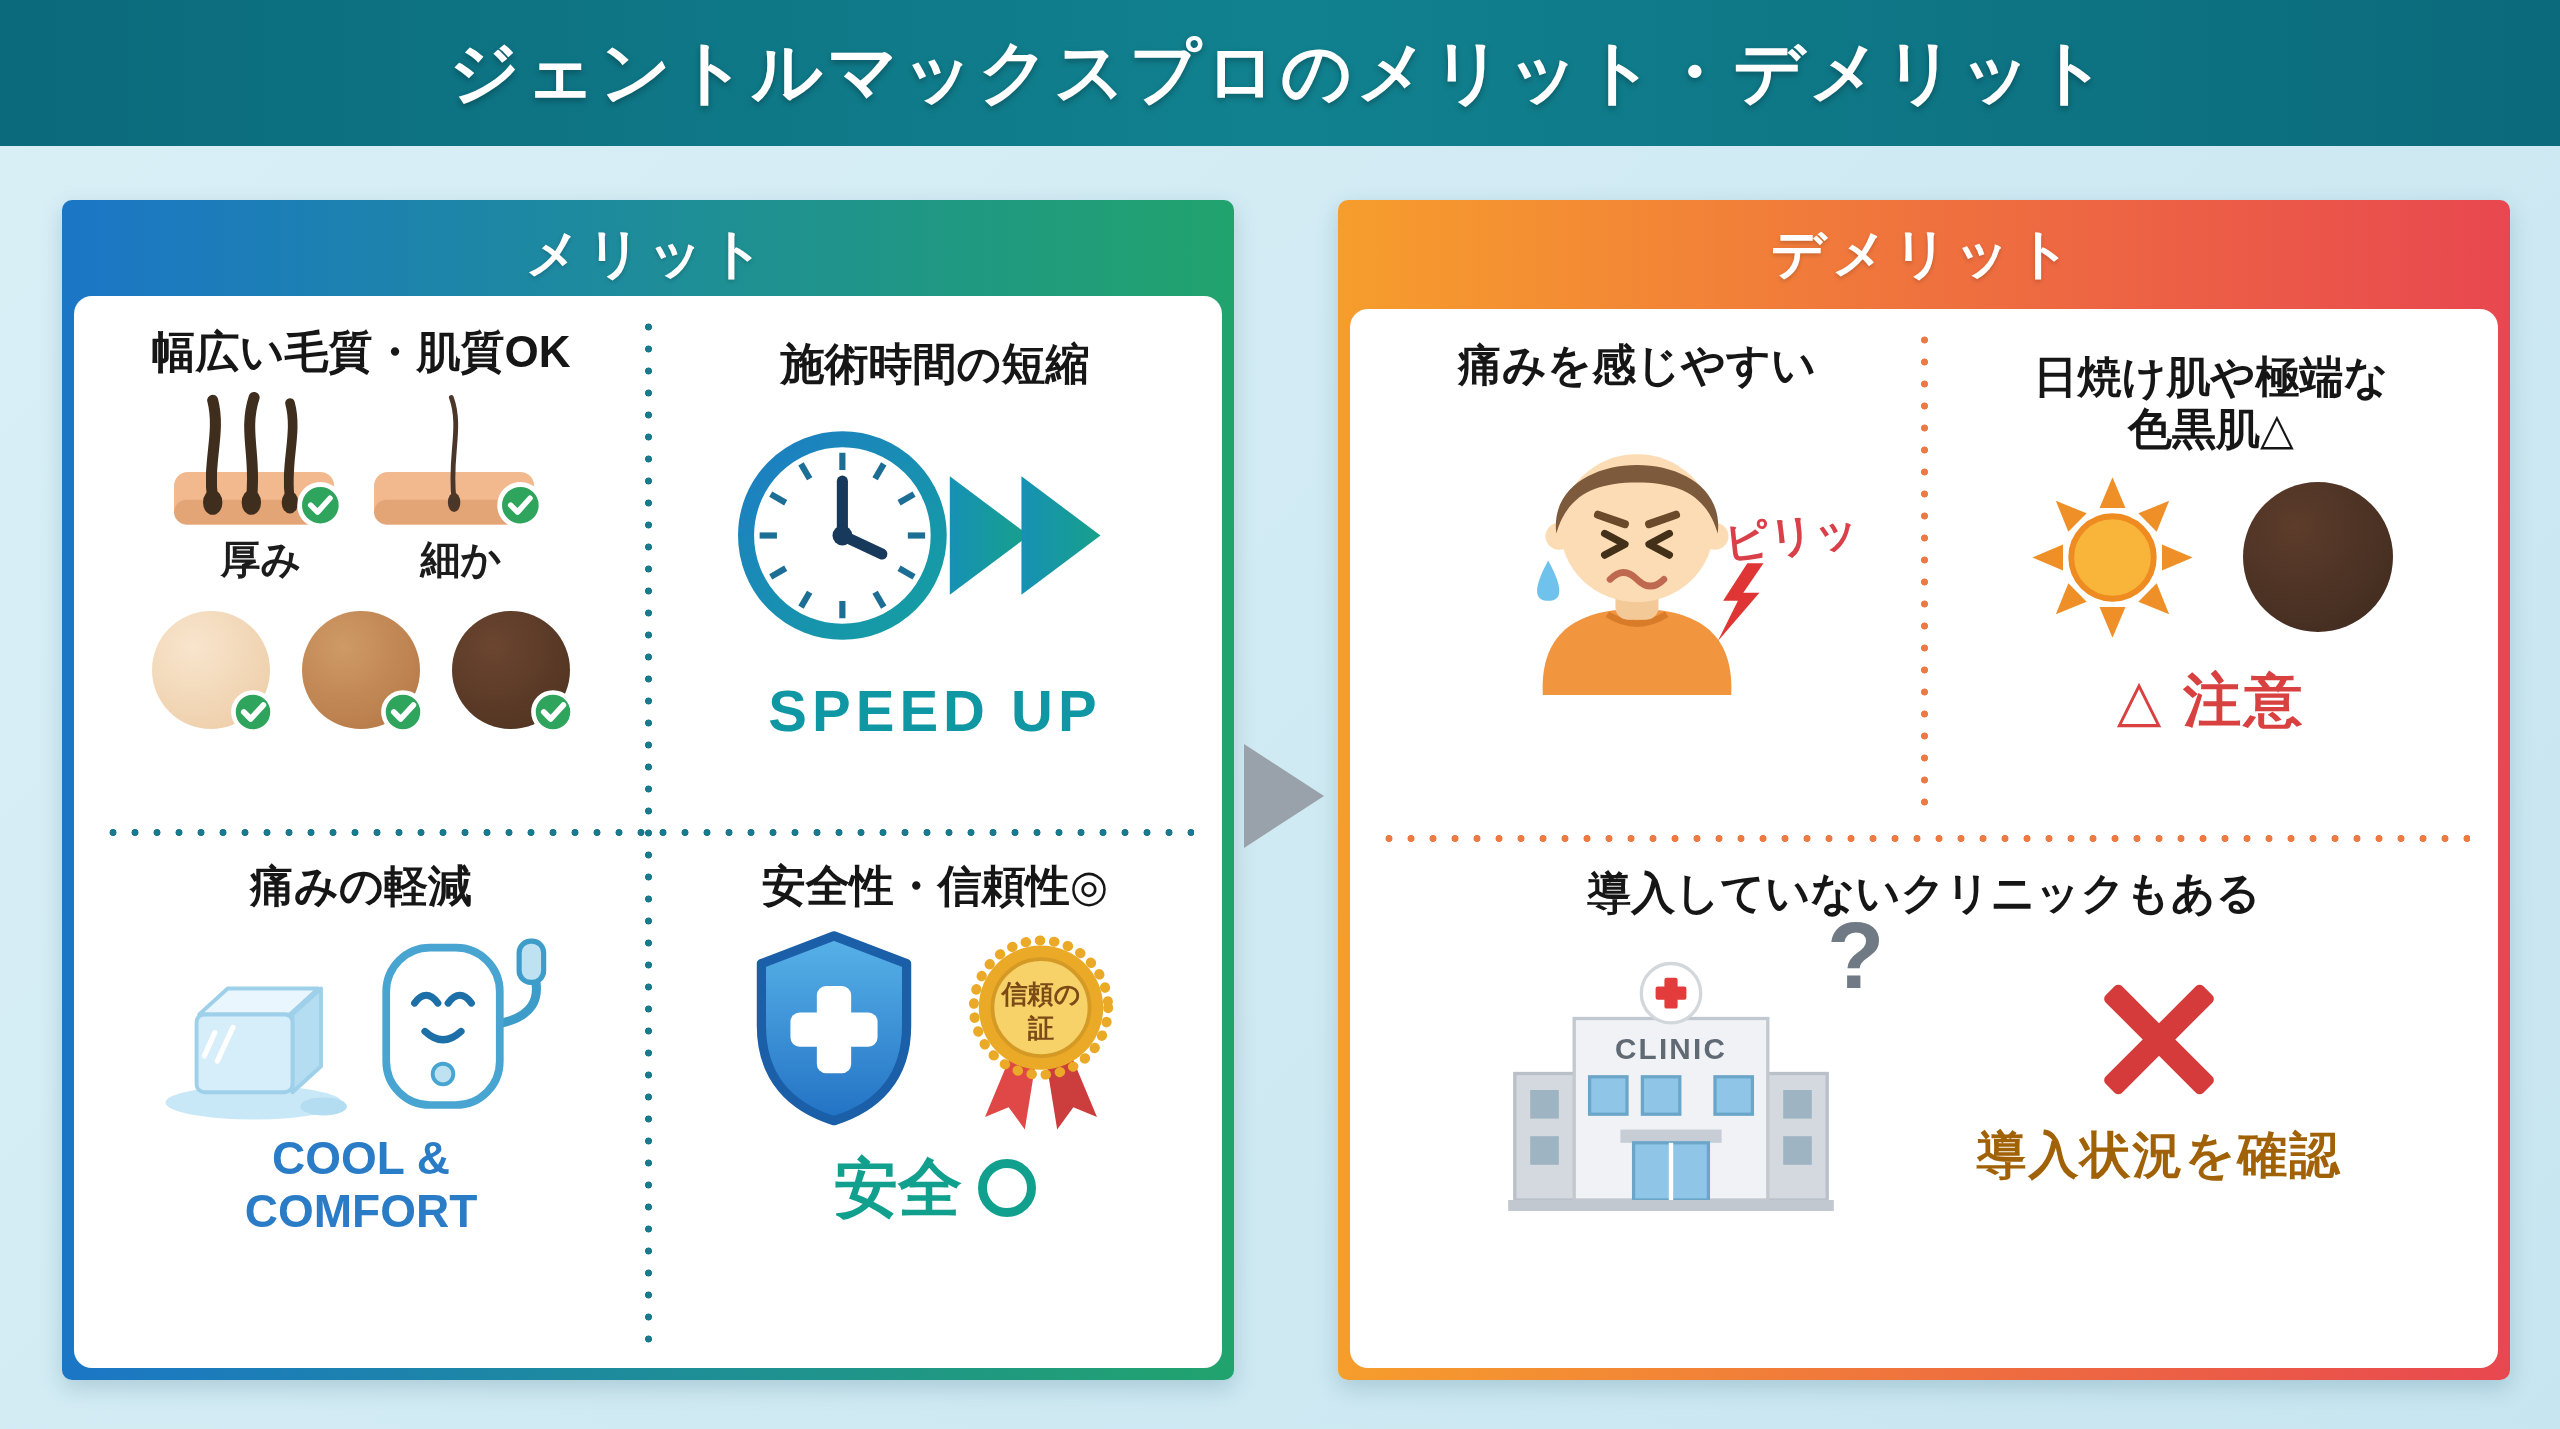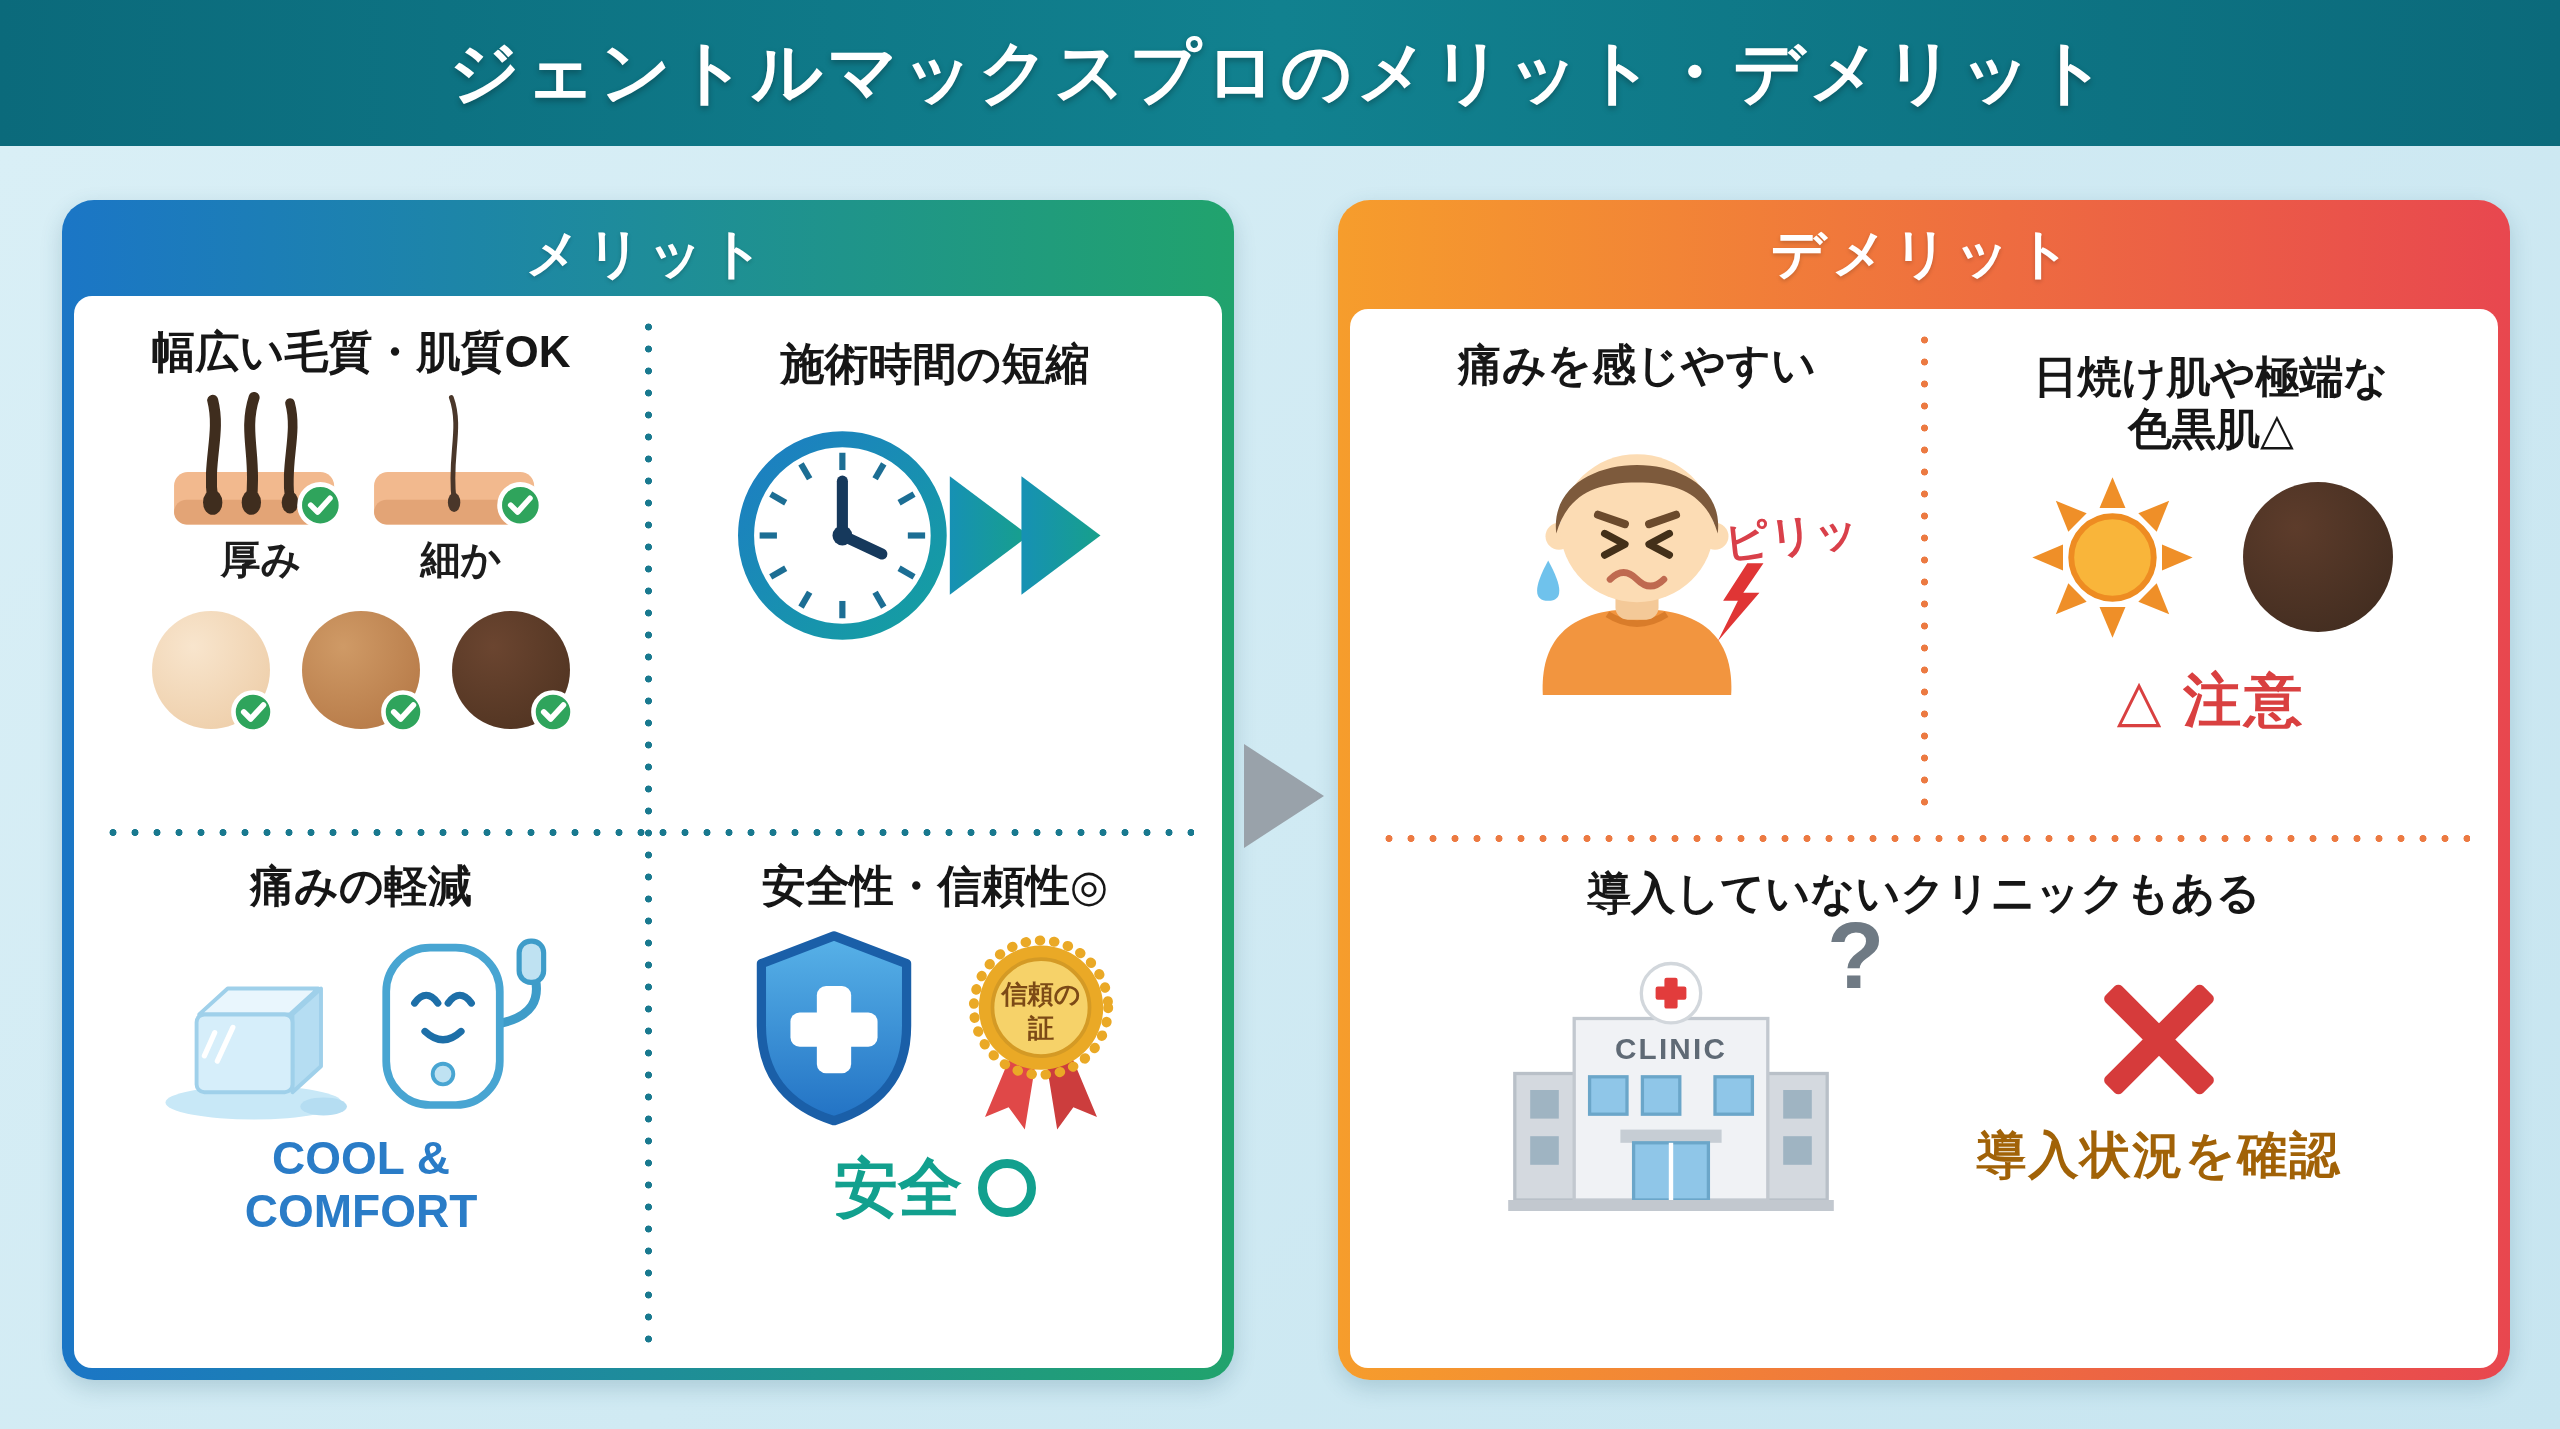--- a/index.html
+++ b/index.html
@@ -21,21 +21,21 @@
 
   
   .canvas {
     position:relative; height:1283px;
     background:linear-gradient(135deg,#d9eff6 0%,#c7e5f0 100%);
   }
 
   
   .card {
     position:absolute; top:54px; width:1172px; height:1180px;
-    border-radius:32px; padding:12px;
+    border-radius:10px; padding:12px;
     display:flex; flex-direction:column;
     box-shadow:0 8px 22px rgba(25,80,105,.20);
   }
   .card.merit   { left:62px;   background:linear-gradient(90deg,#1b76c6,#21a36d); }
   .card.demerit { left:1338px; background:linear-gradient(90deg,#f69d2c,#e8474f);gap:13px; }
   .card-title {
     height:84px; display:flex; align-items:center; justify-content:center;
     color:#fff; font-size:54px; font-weight:800; letter-spacing:6px;
     text-shadow:0 2px 4px rgba(0,0,0,.18);
   }
@@ -235,20 +235,21 @@
               </g>
               <line x1="95" y1="100" x2="95" y2="56" stroke="#16395c" stroke-width="9" stroke-linecap="round"></line>
               <line x1="95" y1="100" x2="127" y2="115" stroke="#16395c" stroke-width="9" stroke-linecap="round"></line>
               <circle cx="95" cy="100" r="8" fill="#16395c"></circle>
               <g>
                 <polygon points="182,52 246,100 182,148" fill="url(#ffG)"></polygon>
                 <polygon points="240,52 304,100 240,148" fill="url(#ffG)"></polygon>
               </g>
             </svg>
           </div>
+          <div class="speed-caption">SPEED UP</div>
         </div>
 
         <div class="cell br">
           <h2 class="section-title">安全性・信頼性◎</h2>
           <div class="safe-row">
             <svg class="shield" viewBox="0 0 130 150">
               <defs>
                 <linearGradient id="shG" x1="0" y1="0" x2="0" y2="1">
                   <stop offset="0" stop-color="#58b2e8"></stop>
                     <stop offset="1" stop-color="#2272c4"></stop>

